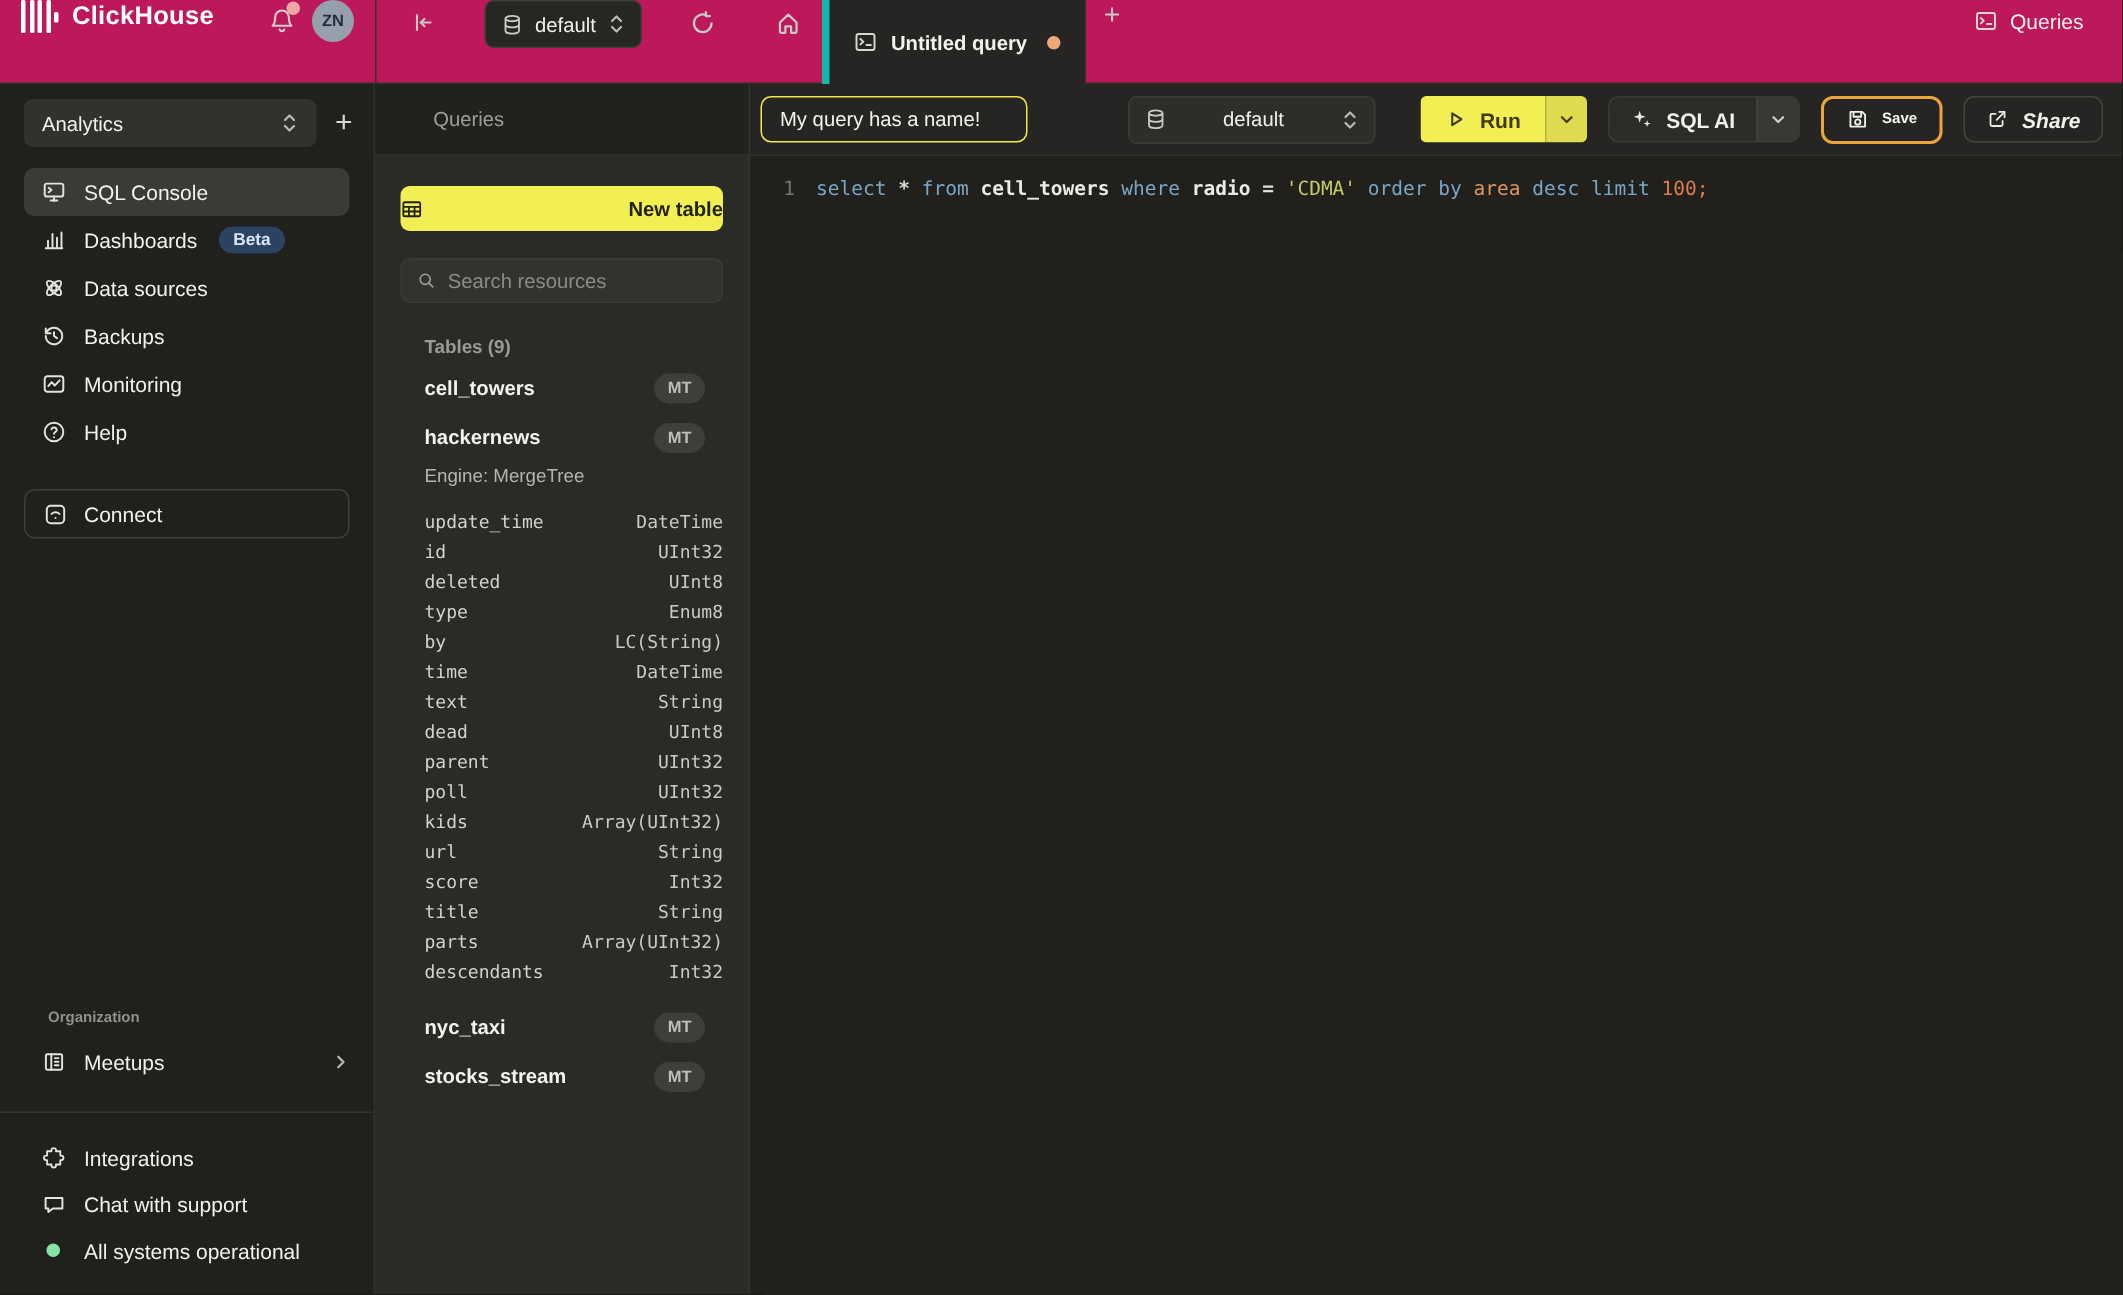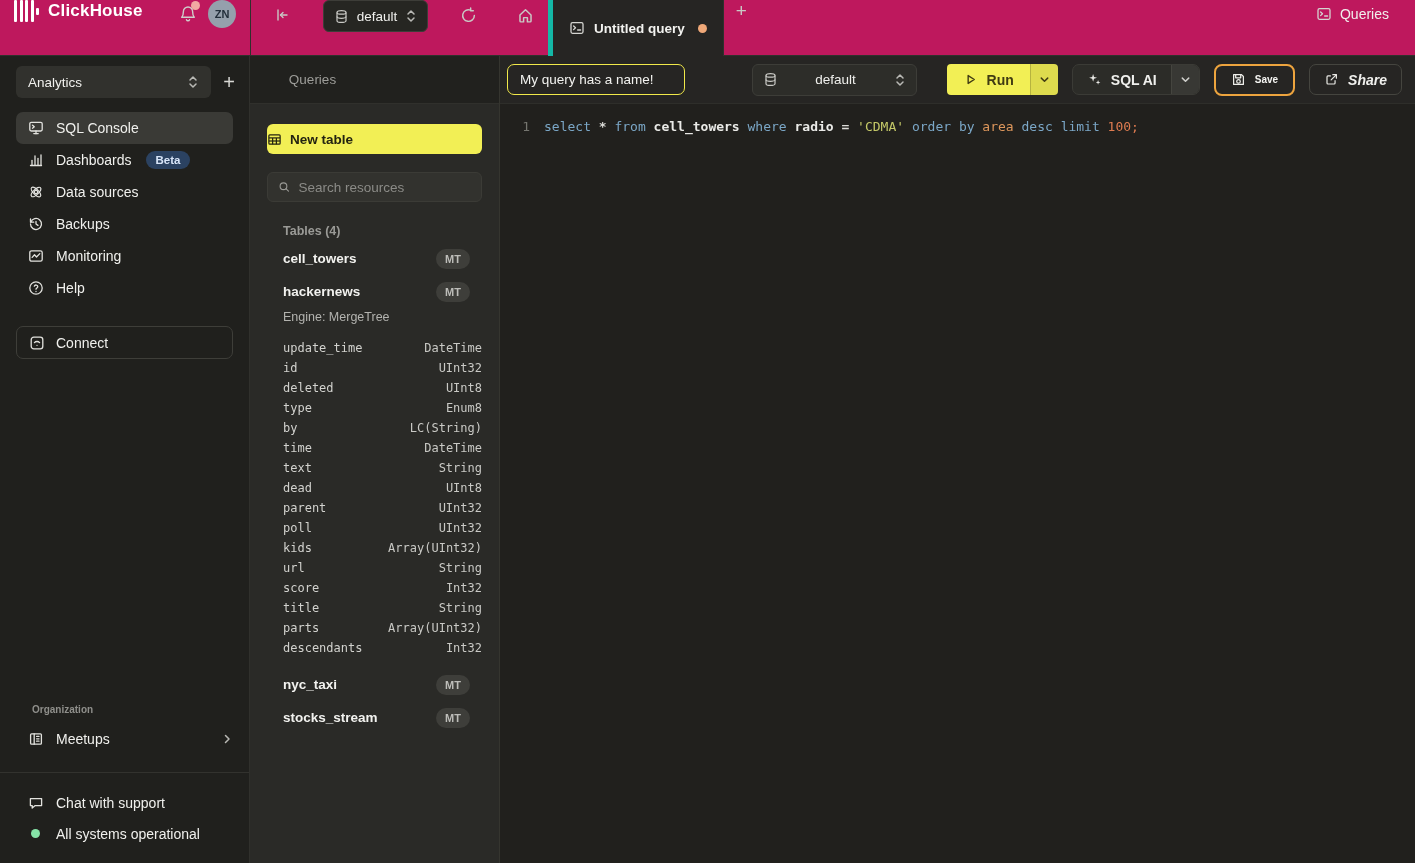--- a/index.html
+++ b/index.html
@@ -65,21 +65,21 @@
   .side-bottom { padding-bottom:14px; }
 
   
   .panel { background:#2a2a27; display:flex; flex-direction:column; border-right:1px solid #35352f; }
   .panel-tabs { height:48px; display:flex; background:#21211e; border-bottom:1px solid #30302c; flex:0 0 auto; }
   .ptab { width:125px; display:flex; align-items:center; justify-content:center; font-size:13.5px;
           color:#9d9d99; cursor:pointer; position:relative; }
   .ptab.active { color:#fafaf7; font-weight:600; }
   .ptab.active::after { content:""; position:absolute; left:0; right:0; bottom:-1px; height:3px; background:#f1ef4f; }
   .panel-body { padding:20px 17px 0; overflow:hidden; }
-  .new-table-btn { height:30px; display:flex; align-items:center; justify-content:flex-start; gap:8px;
+  .new-table-btn { height:30px; display:flex; align-items:center; justify-content:space-between; gap:8px;
                    background:#f2ef55; border-radius:6px; cursor:pointer; }
   .new-table-btn .lbl { font-size:13.5px; font-weight:600; color:#232311; }
   .search-box { margin-top:18px; height:30px; display:flex; align-items:center; gap:8px; padding:0 10px;
                 background:#32322e; border:1px solid #3b3b36; border-radius:6px; }
   .search-box input { background:transparent; border:none; outline:none; color:#e8e8e5;
                       font-size:13.5px; width:100%; font-family:"Liberation Sans",sans-serif; }
   .search-box input::placeholder { color:#8b8b87; }
   .section-label { margin:22px 0 4px 16px; font-size:12.5px; font-weight:600; color:#9a9a96; }
   .tbl-row { display:flex; align-items:center; justify-content:space-between; height:33px;
              padding:0 12px 0 16px; cursor:pointer; }
@@ -303,20 +303,26 @@
           <path d="M8.6 10.2h2.4"></path>
       </svg>
       <span class="lbl">Meetups</span>
       <svg class="chev-r" width="12" height="12" viewBox="0 0 12 12" fill="none" stroke="#b9b9b5" stroke-width="1.5" stroke-linecap="round" stroke-linejoin="round">
         <path d="M4.5 2.5L8 6l-3.5 3.5"></path>
       </svg>
     </div>
 
     <div class="footer-sep side-bottom">
       <div class="side-row">
+        <svg width="16" height="16" viewBox="0 0 16 16" fill="none" stroke="#e2e2de" stroke-width="1.25" stroke-linecap="round" stroke-linejoin="round">
+          <path d="M6.3 2.9a1.5 1.5 0 0 1 3 0v.6h2.9v2.9h.6a1.5 1.5 0 0 1 0 3h-.6v2.9H9.3v.6a1.5 1.5 0 0 1-3 0v-.6H3.4V9.4h-.6a1.5 1.5 0 0 1 0-3h.6V3.5h2.9z"></path>
+        </svg>
+        <span class="lbl">Integrations</span>
+      </div>
+      <div class="side-row">
         <svg width="16" height="16" viewBox="0 0 16 16" fill="none" stroke="#e2e2de" stroke-width="1.3" stroke-linecap="round" stroke-linejoin="round">
           <path d="M2.4 3.6h11.2v7H7.2l-3 2.4v-2.4H2.4z"></path>
         </svg>
         <span class="lbl">Chat with support</span>
       </div>
       <div class="side-row">
         <span class="status-dot"></span>
         <span class="lbl">All systems operational</span>
       </div>
     </div>
@@ -339,21 +345,21 @@
       </div>
 
       <div class="search-box">
         <svg width="14" height="14" viewBox="0 0 16 16" fill="none" stroke="#9a9a96" stroke-width="1.4" stroke-linecap="round">
           <circle cx="7" cy="7" r="4.3"></circle>
             <path d="M10.4 10.4l3 3"></path>
         </svg>
         <input type="text" placeholder="Search resources" style="">
       </div>
 
-      <div class="section-label">Tables (4)</div>
+      <div class="section-label">Tables (9)</div>
 
       <div class="tbl-row">
         <span class="name">cell_towers</span>
         <span class="pill-mt">MT</span>
       </div>
 
       <div class="tbl-row">
         <span class="name">hackernews</span>
         <span class="pill-mt">MT</span>
       </div>

